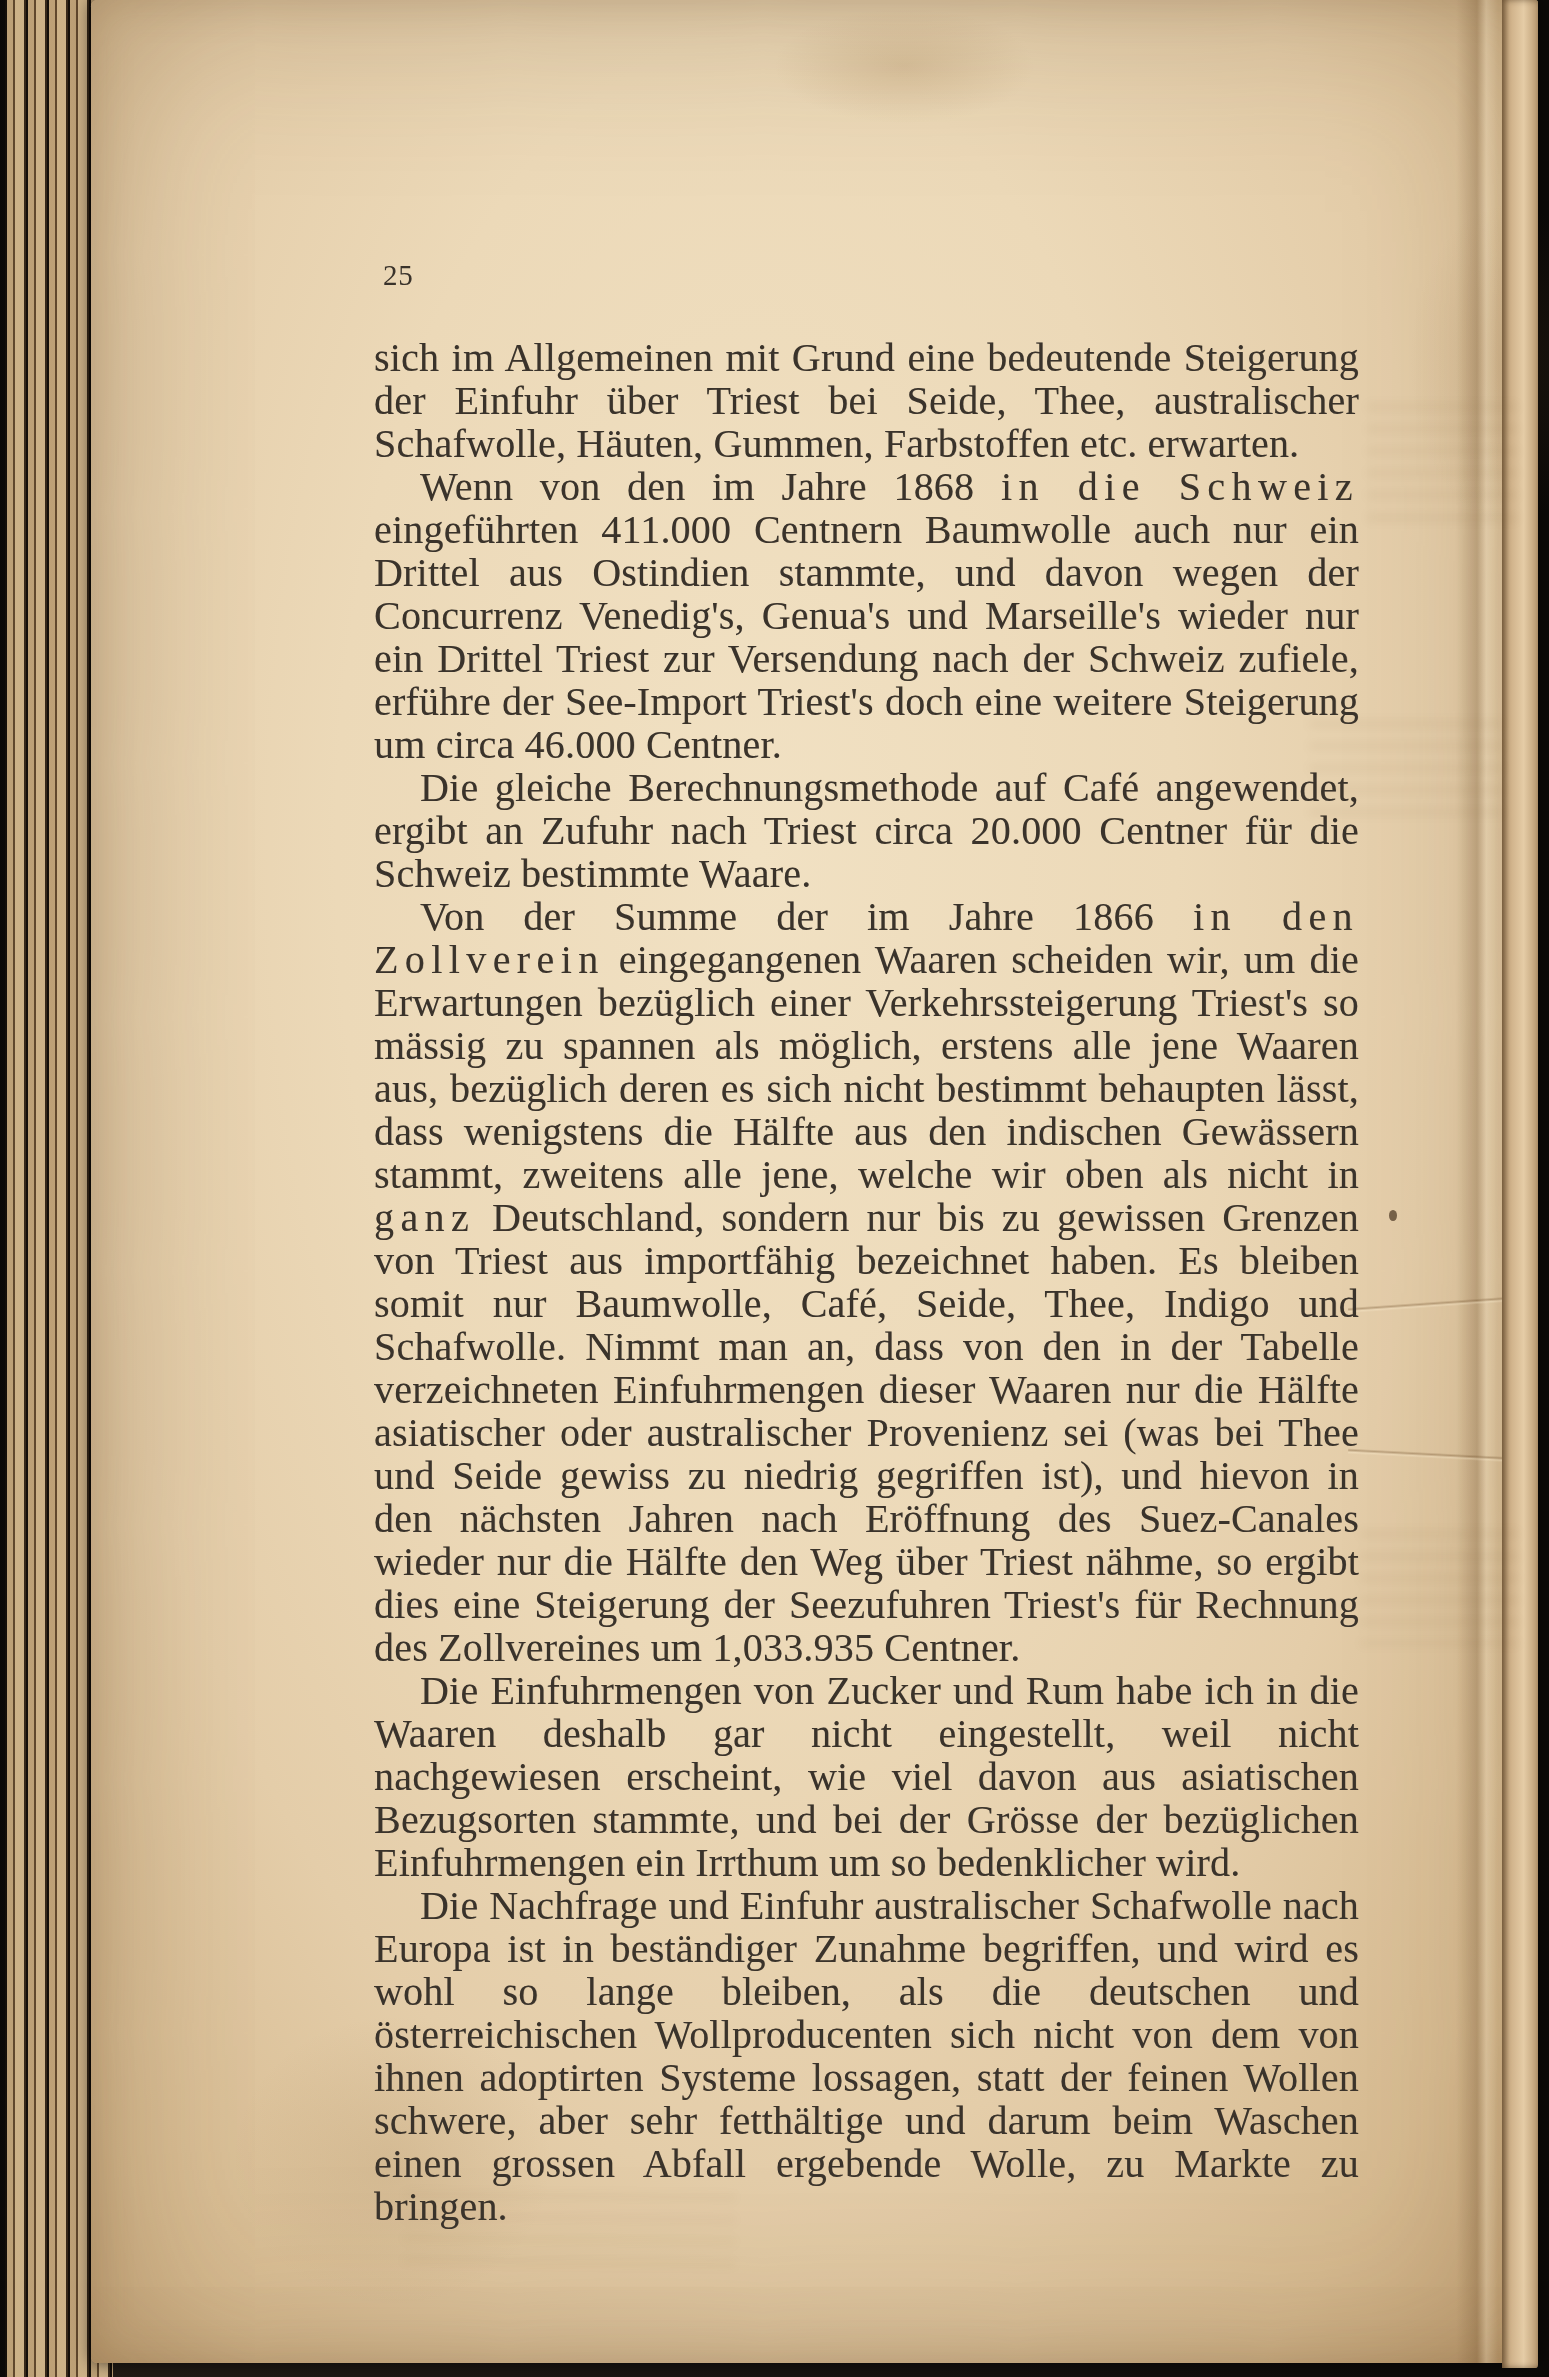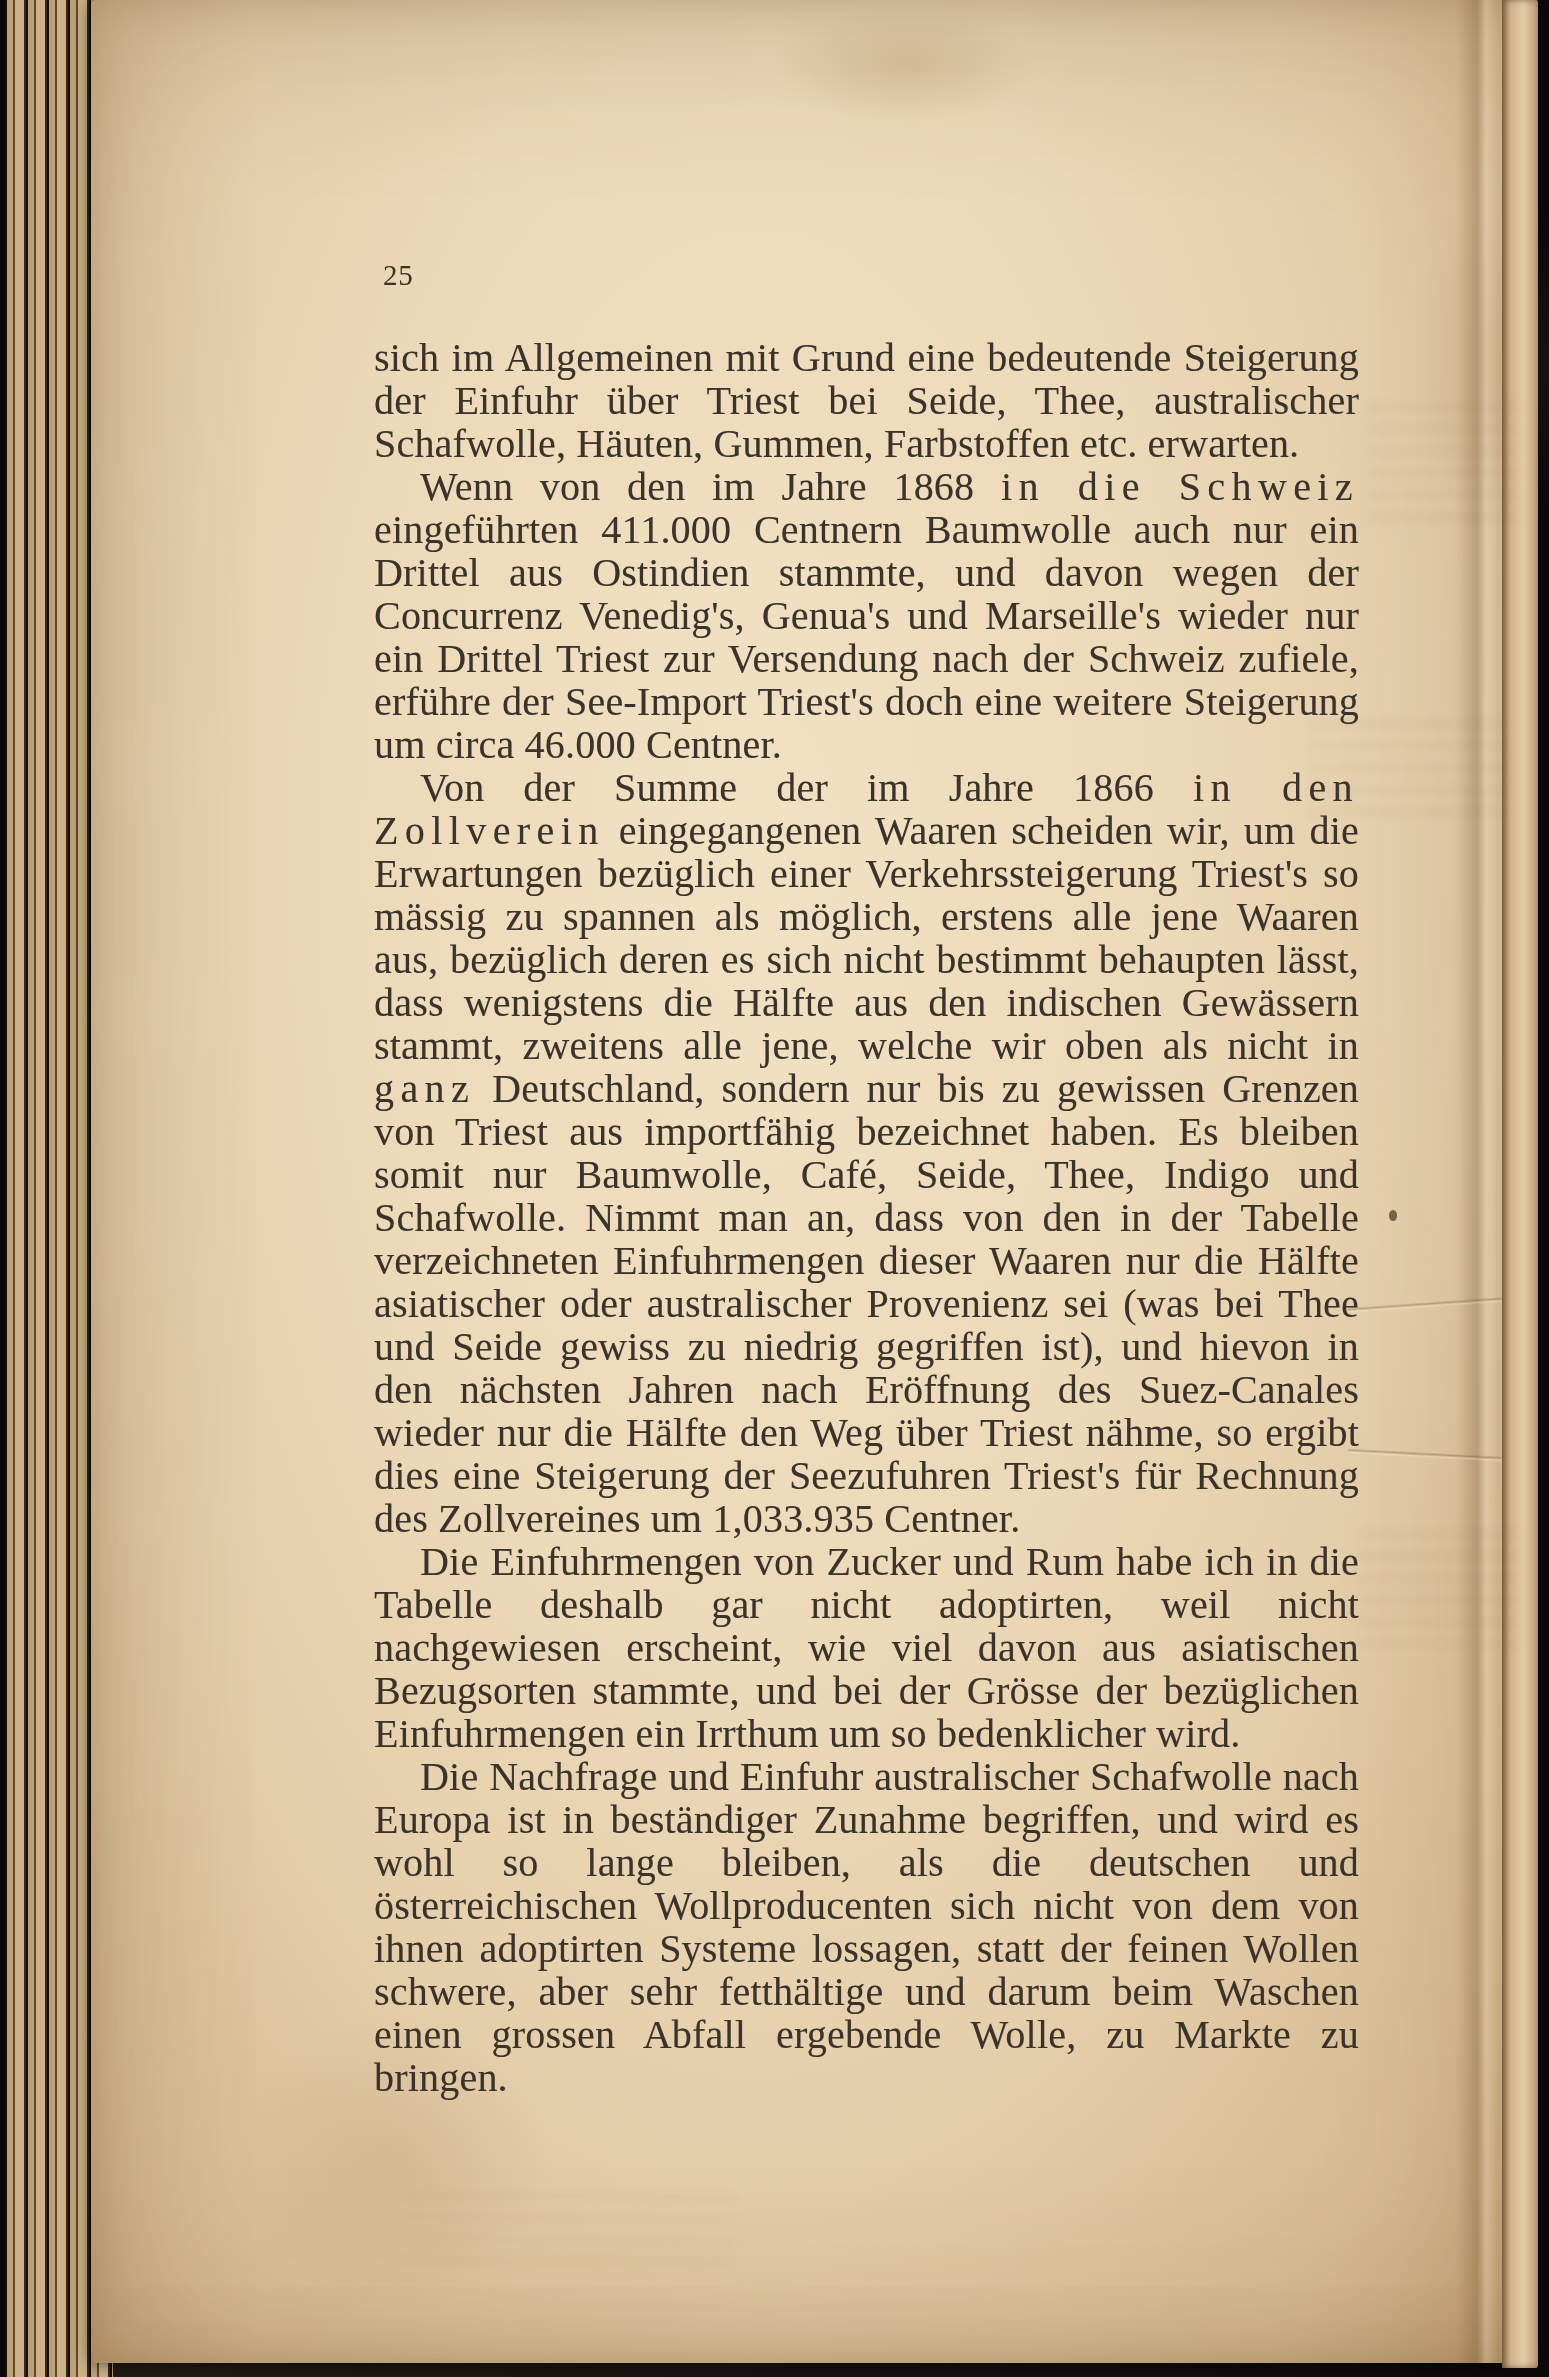--- a/index.html
+++ b/index.html
@@ -125,22 +125,23 @@
   <div class="speck"></div>
 
   <div class="page-number">25</div>
 
   <div class="text-block">
 
     <p class="para noindent"><span>sich im Allgemeinen mit Grund eine bedeutende Steigerung der Einfuhr über Triest bei Seide, Thee, australischer Schafwolle, Häuten, Gummen, Farbstoffen etc. erwarten.</span></p>
 
     <p class="para"><span>Wenn von den im Jahre 1868 </span><span class="sperr">in die Schweiz</span><span> eingeführten 411.000 Centnern Baumwolle auch nur ein Drittel aus Ostindien stammte, und davon wegen der Concurrenz Venedig's, Genua's und Marseille's wieder nur ein Drittel Triest zur Versendung nach der Schweiz zufiele, erführe der See-Import Triest's doch eine weitere Steigerung um circa 46.000 Centner.</span></p>
 
+    <p class="para"><span>Die gleiche Berechnungsmethode auf Café angewendet, ergibt an Zufuhr nach Triest circa 20.000 Centner für die Schweiz bestimmte Waare.</span></p>
 
     <p class="para"><span>Von der Summe der im Jahre 1866 </span><span class="sperr">in den Zollverein</span><span> eingegangenen Waaren scheiden wir, um die Erwartungen bezüglich einer Verkehrssteigerung Triest's so mässig zu spannen als möglich, erstens alle jene Waaren aus, bezüglich deren es sich nicht bestimmt behaupten lässt, dass wenigstens die Hälfte aus den indischen Gewässern stammt, zweitens alle jene, welche wir oben als nicht in </span><span class="sperr">ganz</span><span> Deutschland, sondern nur bis zu gewissen Grenzen von Triest aus importfähig bezeichnet haben. Es bleiben somit nur Baumwolle, Café, Seide, Thee, Indigo und Schafwolle. Nimmt man an, dass von den in der Tabelle verzeichneten Einfuhrmengen dieser Waaren nur die Hälfte asiatischer oder australischer Provenienz sei (was bei Thee und Seide gewiss zu niedrig gegriffen ist), und hievon in den nächsten Jahren nach Eröffnung des Suez-Canales wieder nur die Hälfte den Weg über Triest nähme, so ergibt dies eine Steigerung der Seezufuhren Triest's für Rechnung des Zollvereines um 1,033.935 Centner.</span></p>
 
-    <p class="para"><span>Die Einfuhrmengen von Zucker und Rum habe ich in die Tabelle deshalb gar nicht adoptirten, weil nicht nachgewiesen erscheint, wie viel davon aus asiatischen Bezugsorten stammte, und bei der Grösse der bezüglichen Einfuhrmengen ein Irrthum um so bedenklicher wird.</span></p>
+    <p class="para"><span>Die Einfuhrmengen von Zucker und Rum habe ich in die Waaren deshalb gar nicht eingestellt, weil nicht nachgewiesen erscheint, wie viel davon aus asiatischen Bezugsorten stammte, und bei der Grösse der bezüglichen Einfuhrmengen ein Irrthum um so bedenklicher wird.</span></p>
 
     <p class="para"><span>Die Nachfrage und Einfuhr australischer Schafwolle nach Europa ist in beständiger Zunahme begriffen, und wird es wohl so lange bleiben, als die deutschen und österreichischen Wollproducenten sich nicht von dem von ihnen adoptirten Systeme lossagen, statt der feinen Wollen schwere, aber sehr fetthältige und darum beim Waschen einen grossen Abfall ergebende Wolle, zu Markte zu bringen.</span></p>
 
   </div>
 </div>
 
 
 </body></html>

